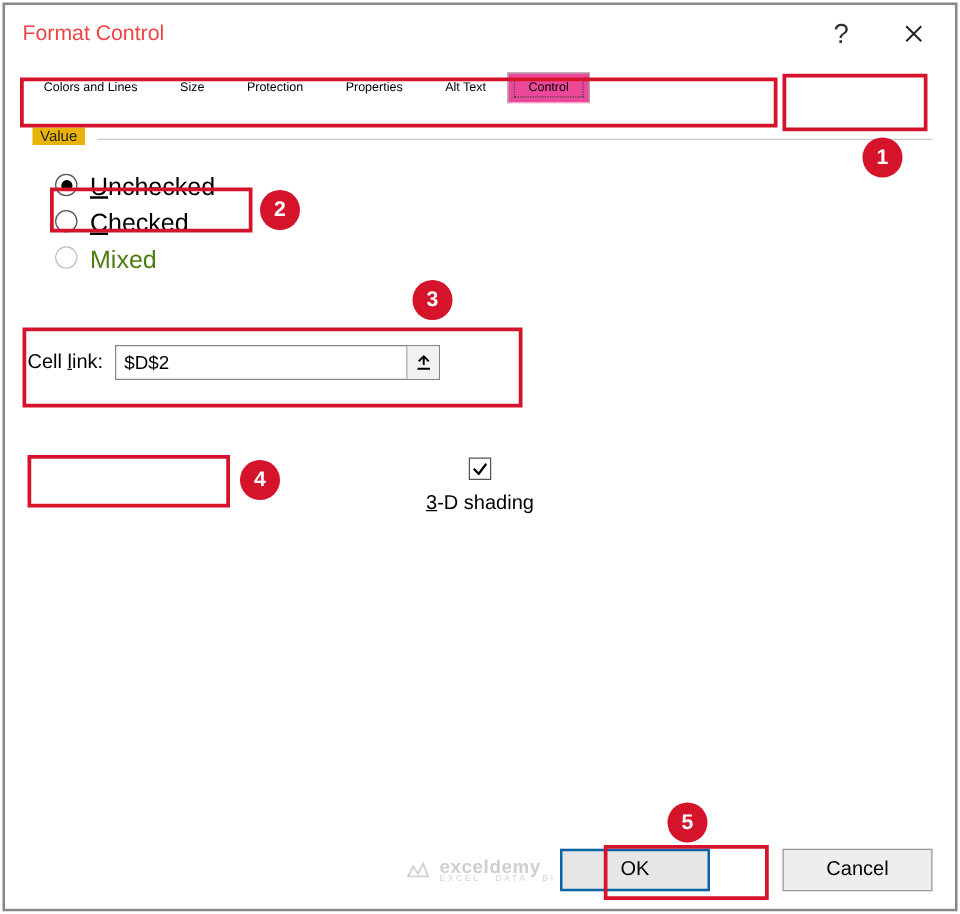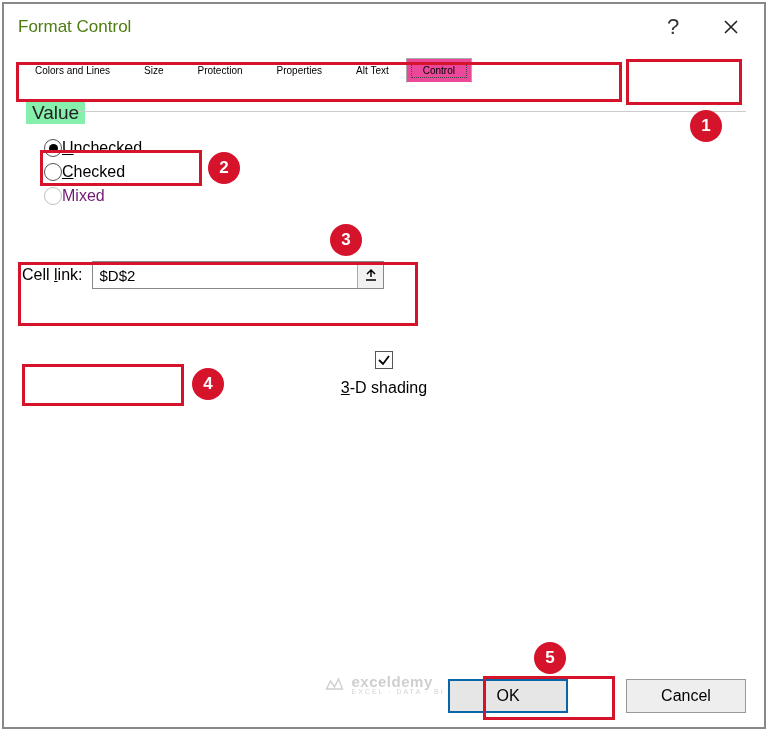--- a/index.html
+++ b/index.html
@@ -1,52 +1,52 @@
 <!DOCTYPE html>
 <html><head>
 <meta charset="utf-8">
 <style>
   * { box-sizing: border-box; font-family: "Segoe UI", Tahoma, sans-serif; }
   body { margin: 0; background: #fff; width: 768px; height: 731px; overflow: hidden; }
   .dialog { border: 2px solid #888; background: #fff; width: 764px; height: 727px; margin: 2px; position: relative; }
   .titlebar { display: flex; align-items: center; height: 46px; padding: 0 4px 0 14px; }
-  .titlebar .title { font-size: 17px; color: #4d7c0f; flex: 1; }
+  .titlebar .title { font-size: 17px; color: #ef4444; flex: 1; }
   .titlebar .tbtn { width: 58px; height: 44px; display: flex; align-items: center; justify-content: center; font-size: 22px; color: #333; }
   .tabs { display: flex; margin: 8px 14px 0 14px; gap: 0; position: relative; }
   .tab { padding: 6px 16px; font-size: 10px; border: 1px solid transparent; border-bottom: none; position: relative; }
   .tab.active { border: 1px solid #aaa; border-bottom: 1px solid #fff; background: #ec4899; }
   .tab.active::after { content:''; position:absolute; left:4px; right:4px; top:4px; bottom:4px; border:1px dotted #444; pointer-events:none; }
   .tabline { position:absolute; left:14px; right:14px; top:92px; height:1px; background:#aaa; z-index:-1; }
   
   .hl { position: absolute; border: 3px solid #d5132a; pointer-events: none; }
   .badge { position: absolute; width: 32px; height: 32px; border-radius: 50%; background: #d5132a; color:#fff; font-weight:bold; font-size:17px; display:flex; align-items:center; justify-content:center; pointer-events:none; }
   .panel { padding: 22px 18px 0 18px; }
   .groupbox { position: relative; padding: 20px 14px 14px 14px; margin-top: 8px; }
-  .group-legend { position:absolute; top:-11px; left:4px; background:#86efac; padding:0 6px; font-size:19px; color:#222; }
+  .group-legend { position:absolute; top:-11px; left:4px; background:#eab308; padding:0 6px; font-size:12px; color:#222; }
   .group-line { position:absolute; top:-2px; left:56px; right:0; height:1px; background:#ccc; }
-  .radio-row { display:flex; margin:6px 0 6px 8px; font-size:16px; }
+  .radio-row { display:flex; gap:10px; margin:6px 0 6px 8px; font-size:20px; }
   .radio { width:18px; height:18px; border:1.5px solid #555; border-radius:50%; display:flex; align-items:center; justify-content:center; }
   .radio .dot { width:9px; height:9px; border-radius:50%; background:#000; }
   .radio.disabled { border-color:#c0c0c0; }
   .radio-row .lbl { }
   .radio-row .lbl .ul { text-decoration: underline; }
-  .radio-row.disabled .lbl { color:#701a75; }
+  .radio-row.disabled .lbl { color:#4d7c0f; }
   .cell-link-row { display:flex; align-items:center; gap:10px; margin-top:36px; }
   .cell-link-row .fldlabel { font-size:16px; }
   .cell-link-row .fldlabel .ul { text-decoration: underline; }
-  .cell-link-row .input { width: 292px; height: 28px; border:1px solid #888; display:flex; align-items:center; }
+  .cell-link-row .input { width: 260px; height: 28px; border:1px solid #888; display:flex; align-items:center; }
   .cell-link-row .input .txt { flex:1; padding:0 6px; font-size:15px; }
   .cell-link-row .input .pick { width:26px; height:26px; border-left:1px solid #aaa; background:#f2f2f2; display:flex; align-items:center; justify-content:center; }
   .check-row { display:flex; align-items:center; gap:10px; margin-top:62px; font-size:16px;flex-direction:column; }
   .checkbox { width:18px; height:18px; border:1.5px solid #555; background:#fff; display:flex; align-items:center; justify-content:center; }
   .checkbox svg { width:14px; height:14px; }
   .btnbar { position:absolute; bottom:14px; right:18px; display:flex; gap:18px; }
   .btn { width:120px; height:34px; border:1px solid #999; background:#eee; font-size:16px; display:flex; align-items:center; justify-content:center;margin-left:40px; }
   .btn.primary { border:2px solid #0a64a8; background:#e6e6e6; }
-  .watermark { position:absolute; bottom:32px; left:50%; transform:translateX(-50%); color:#cfcfcf; font-size:15px; display:flex; align-items:center; gap:6px; letter-spacing:0.5px; pointer-events:none; }
+  .watermark { position:absolute; bottom:20px; left:50%; transform:translateX(-50%); color:#cfcfcf; font-size:15px; display:flex; align-items:center; gap:6px; letter-spacing:0.5px; pointer-events:none; }
   .watermark .sub { font-size:7px; letter-spacing:2px; color:#d5d5d5; display:block; margin-top:-2px; }
   .ul { text-decoration: underline; }
 </style>
 </head>
 <body>
 
 <div class="dialog">
 
   <div class="titlebar">
     <div class="title">Format Control</div>

